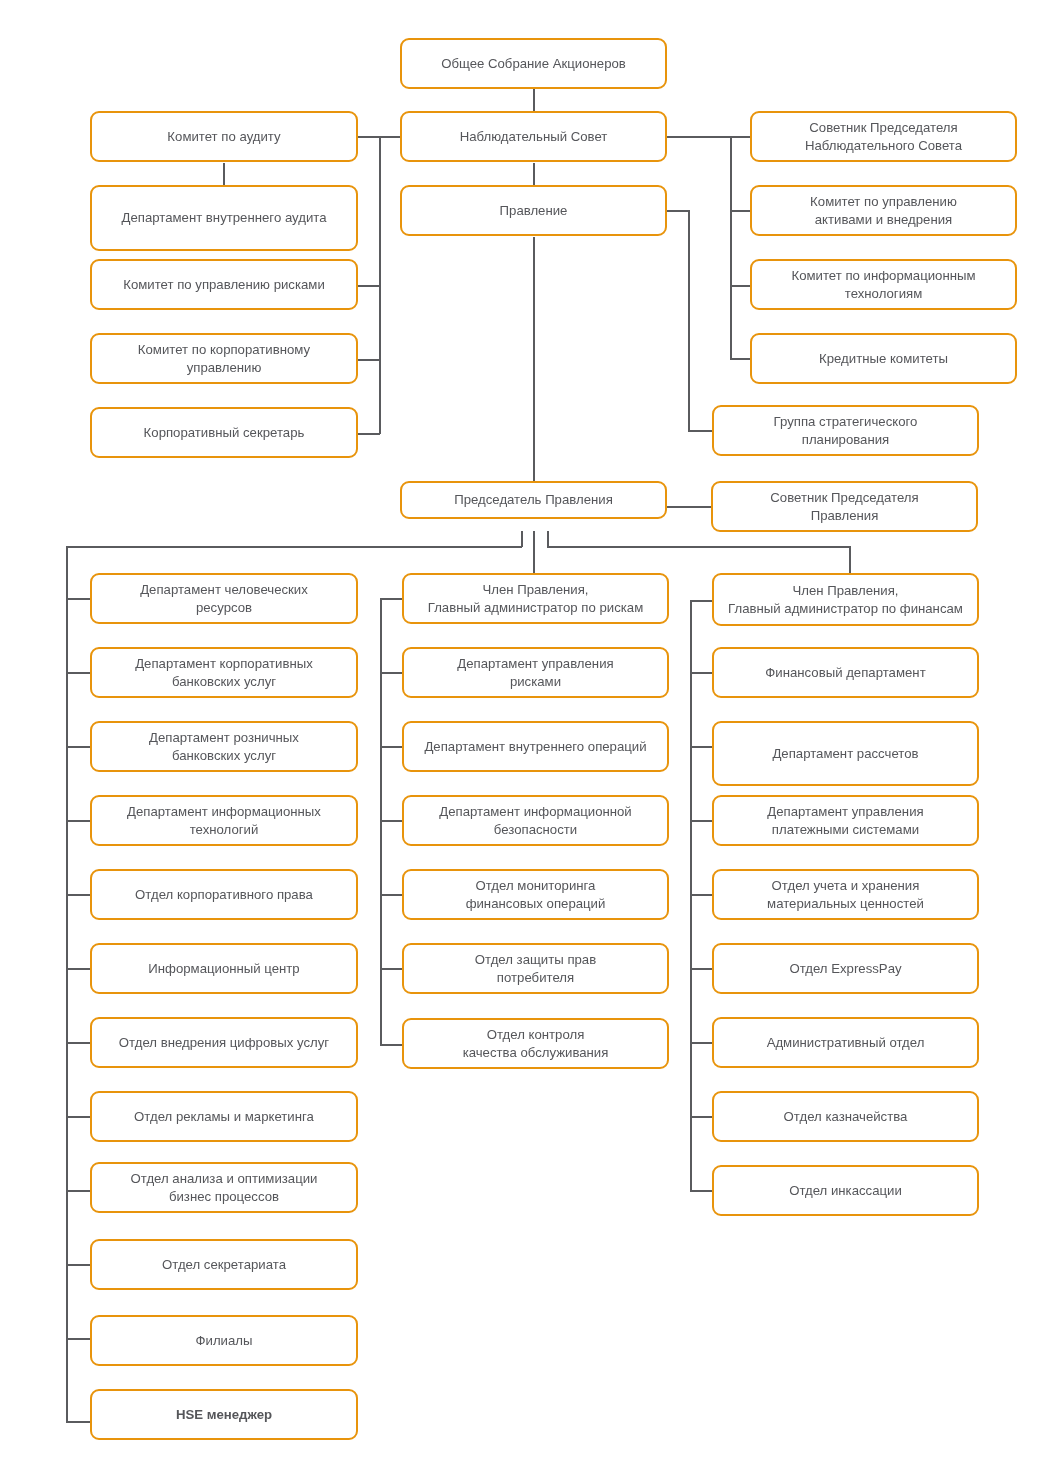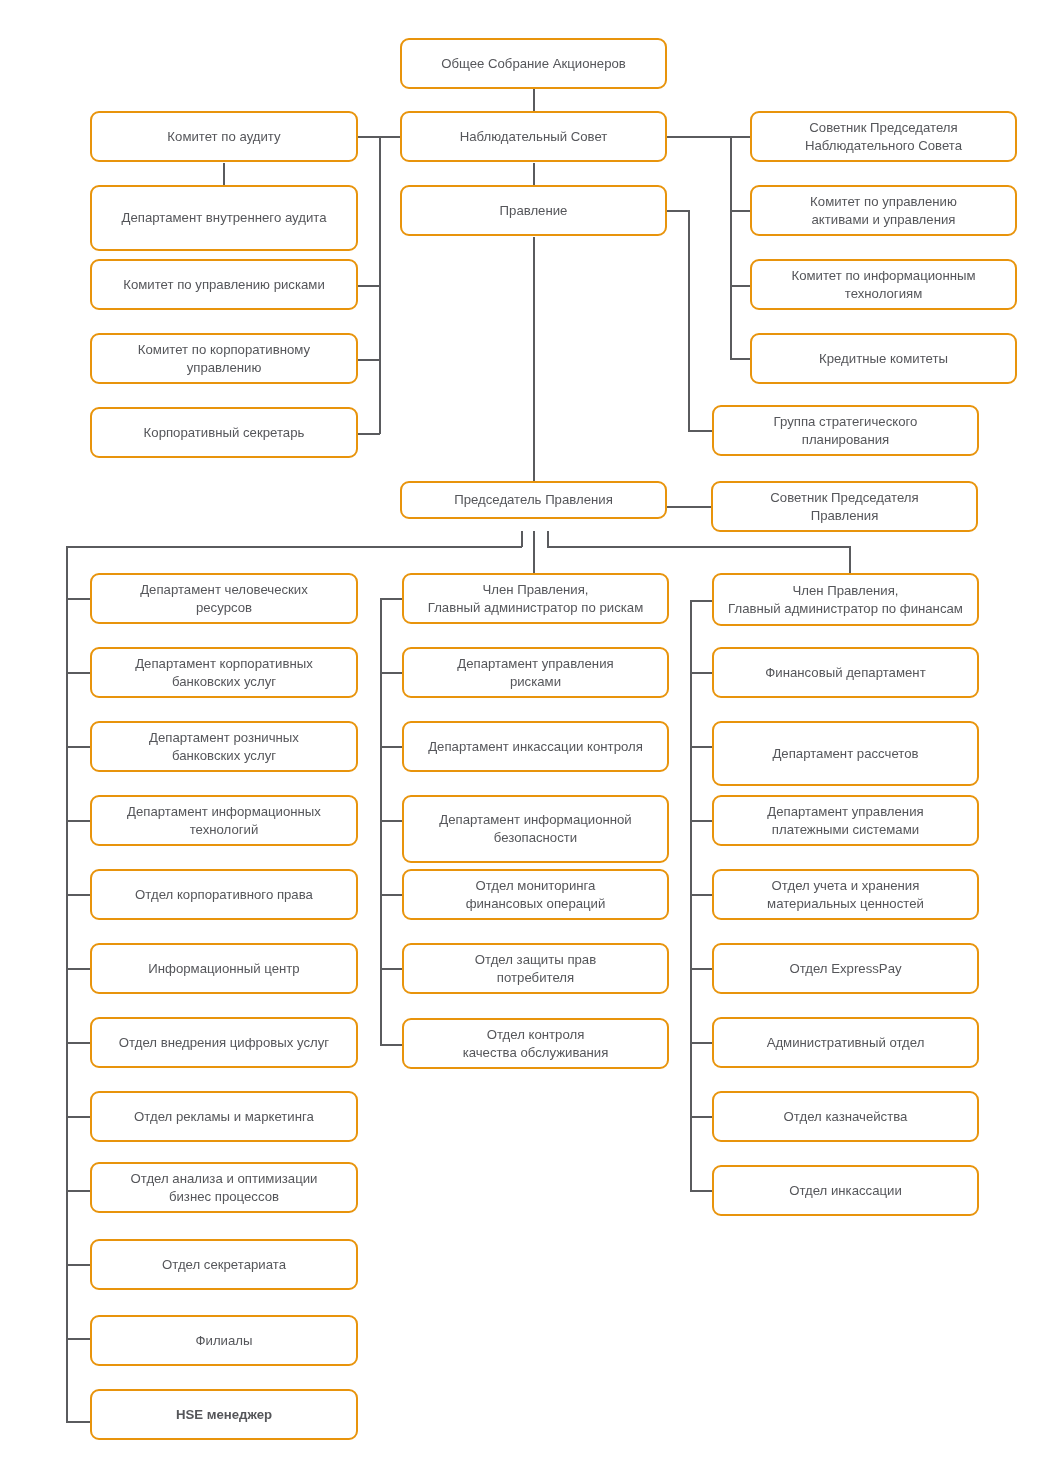--- a/index.html
+++ b/index.html
@@ -142,21 +142,21 @@
   <div class="node" style="left:90px;top:407px;width:268px;height:51px;">
     <span>Корпоративный секретарь</span>
   </div>
 
   <div class="node" style="left:750px;top:111px;width:267px;height:51px;">
     <span>Советник Председателя
 Наблюдательного Совета</span>
   </div>
   <div class="node" style="left:750px;top:185px;width:267px;height:51px;">
     <span>Комитет по управлению
-активами и управления</span>
+активами и внедрения</span>
   </div>
   <div class="node" style="left:750px;top:259px;width:267px;height:51px;">
     <span>Комитет по информационным
 технологиям</span>
   </div>
   <div class="node" style="left:750px;top:333px;width:267px;height:51px;">
     <span>Кредитные комитеты</span>
   </div>
   <div class="node" style="left:712px;top:405px;width:267px;height:51px;">
     <span>Группа стратегического
@@ -220,23 +220,23 @@
   </div>
   <div class="node" style="left:90px;top:1389px;width:268px;height:51px;font-weight:bold;">
     <span>HSE менеджер</span>
   </div>
 
   <div class="node" style="left:402px;top:647px;width:267px;height:51px;">
     <span>Департамент управления
 рисками</span>
   </div>
   <div class="node" style="left:402px;top:721px;width:267px;height:51px;">
-    <span>Департамент инкассации контроля</span>
-  </div>
-  <div class="node" style="left:402px;top:795px;width:267px;height:68px;">
+    <span>Департамент внутреннего операций</span>
+  </div>
+  <div class="node" style="left:402px;top:795px;width:267px;height:51px;">
     <span>Департамент информационной
 безопасности</span>
   </div>
   <div class="node" style="left:402px;top:869px;width:267px;height:51px;">
     <span>Отдел мониторинга
 финансовых операций</span>
   </div>
   <div class="node" style="left:402px;top:943px;width:267px;height:51px;">
     <span>Отдел защиты прав
 потребителя</span>

